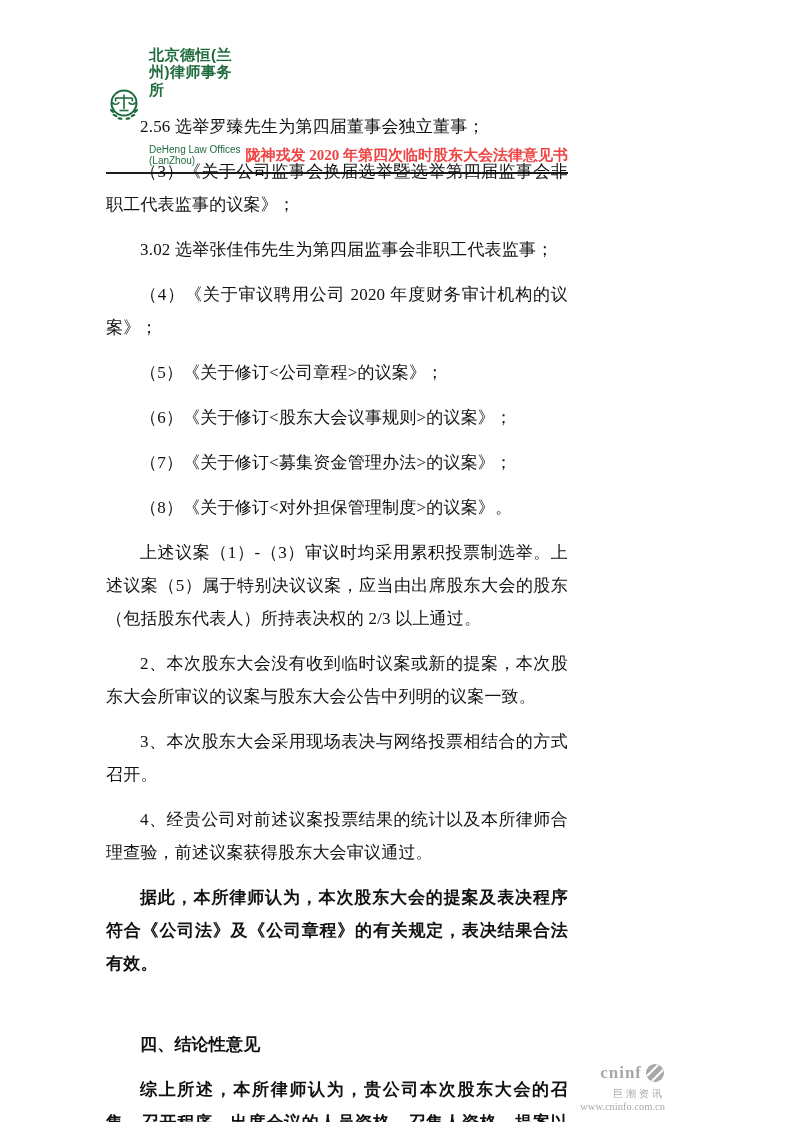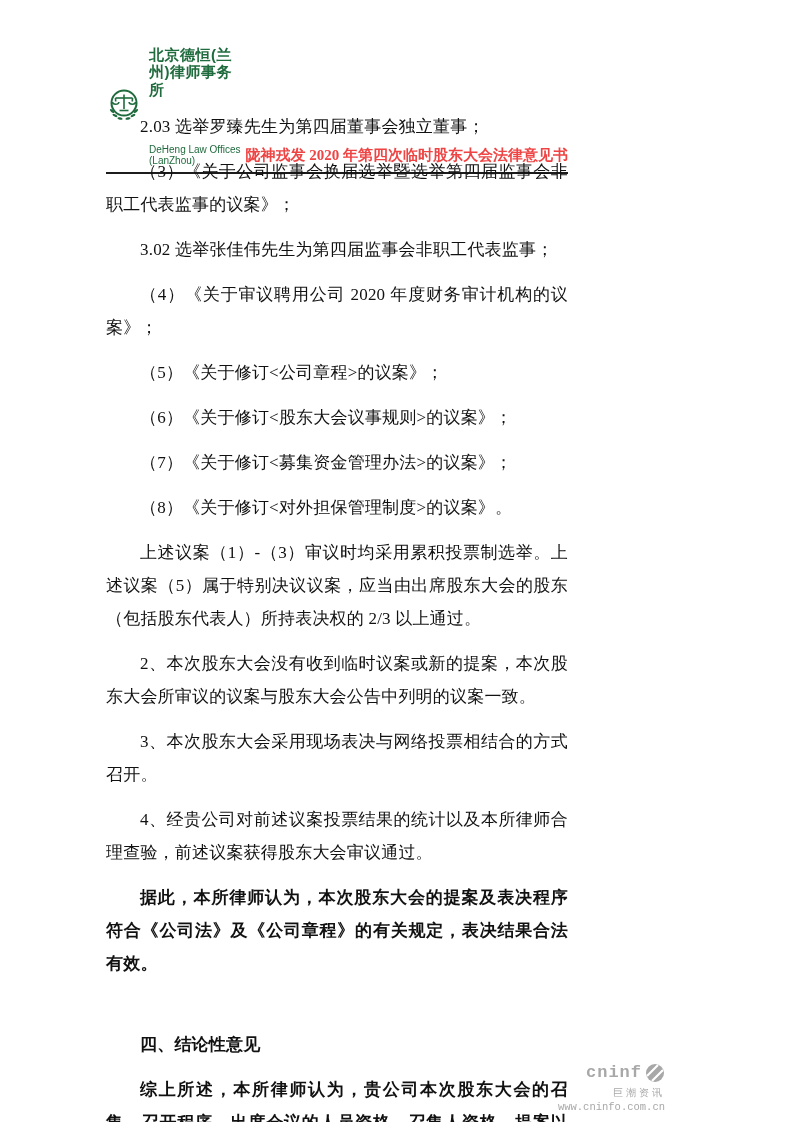--- a/index.html
+++ b/index.html
@@ -65,21 +65,21 @@
   }
   .para.bold { font-weight: bold; }
   .para.heading { margin-top: 48px; }
 
   
   .watermark {
     position: absolute;
     right: 8px;
     bottom: 8px;
     text-align: right;
-    font-family: Liberation Mono, monospace;
+    font-family: Liberation Serif, serif;
     line-height: 1.2;
   }
   .wm-row {
     display: flex;
     align-items: center;
     justify-content: flex-end;
     gap: 3px;
   }
   .wm-word {
     font-weight: bold;
@@ -124,21 +124,21 @@
       <span class="brand-text">
         <span class="brand-cn" style="color: rgb(31, 107, 61);">北京德恒(兰州)律师事务所</span>
         <span class="brand-en" style="color: rgb(31, 107, 61);">DeHeng Law Offices (LanZhou)</span>
       </span>
     </div>
     <div class="doc-title">陇神戎发 2020 年第四次临时股东大会法律意见书</div>
   </div>
 
   <main class="content">
     <div id="paragraphs">
-        <p class="para">2.03 选举罗臻先生为第四届董事会独立董事；</p>
+        <p class="para">2.56 选举罗臻先生为第四届董事会独立董事；</p>
         <p class="para">（3）《关于公司监事会换届选举暨选举第四届监事会非职工代表监事的议案》；</p>
         <p class="para">3.02 选举张佳伟先生为第四届监事会非职工代表监事；</p>
         <p class="para">（4）《关于审议聘用公司 2020 年度财务审计机构的议案》；</p>
         <p class="para">（5）《关于修订&lt;公司章程&gt;的议案》；</p>
         <p class="para">（6）《关于修订&lt;股东大会议事规则&gt;的议案》；</p>
         <p class="para">（7）《关于修订&lt;募集资金管理办法&gt;的议案》；</p>
         <p class="para">（8）《关于修订&lt;对外担保管理制度&gt;的议案》。</p>
         <p class="para">上述议案（1）-（3）审议时均采用累积投票制选举。上述议案（5）属于特别决议议案，应当由出席股东大会的股东（包括股东代表人）所持表决权的 2/3 以上通过。</p>
         <p class="para">2、本次股东大会没有收到临时议案或新的提案，本次股东大会所审议的议案与股东大会公告中列明的议案一致。</p>
         <p class="para">3、本次股东大会采用现场表决与网络投票相结合的方式召开。</p>

